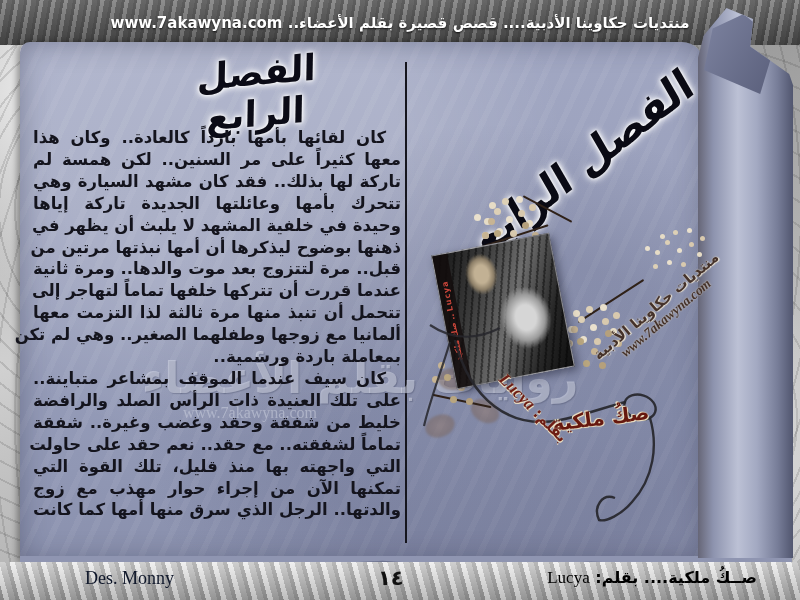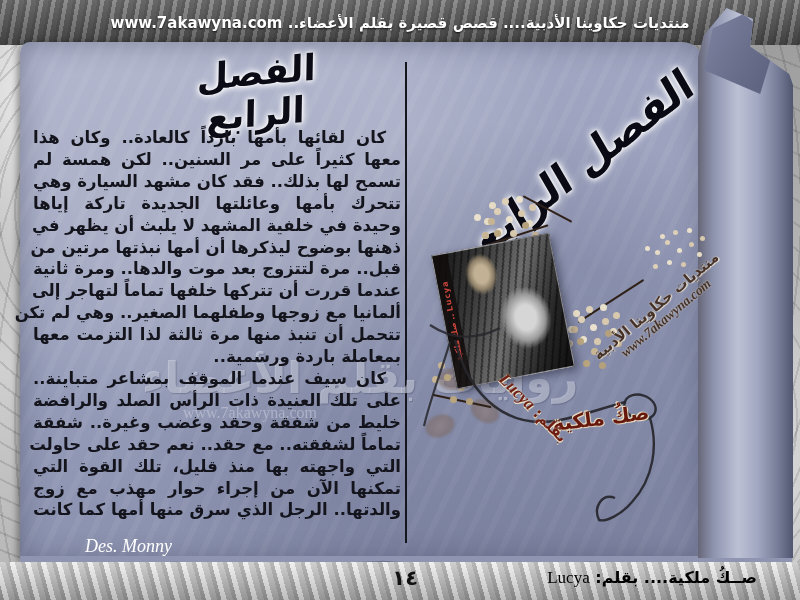--- a/index.html
+++ b/index.html
@@ -116,23 +116,23 @@
     direction:rtl;text-align:center;color:#6e1d14;white-space:nowrap;
     text-shadow:0 0 2px #e8dcc0,1px 1px 0 #e8dcc0;}
   .byline-rot .ar{font-size:15px;font-weight:bold;}
   .byline-rot .en{font-family:"Liberation Serif",serif;font-style:italic;font-weight:bold;font-size:17px;}
 
   
   .bottom-bar{position:absolute;left:0;top:562px;width:800px;height:38px;
     background:
       repeating-linear-gradient(75deg, rgba(0,0,0,.22) 0 4px, rgba(255,255,255,.25) 4px 9px, rgba(0,0,0,.12) 9px 15px),
       linear-gradient(#ececec,#a8a8a8);}
-  .designer{position:absolute;left:85px;top:536px;font-family:"Liberation Serif",serif;
-    font-style:italic;font-size:18px;color:#ffffff;}
-  .page-num{position:absolute;left:378px;top:566px;width:40px;text-align:right;
+  .designer{position:absolute;left:85px;top:568px;font-family:"Liberation Serif",serif;
+    font-size:18px;color:#0f172a;}
+  .page-num{position:absolute;left:378px;top:566px;width:40px;text-align:left;
     font-size:21px;font-weight:bold;color:#111;}
   .credit{position:absolute;right:43px;top:568px;direction:rtl;color:#000000;
     font-size:16px;font-weight:bold;white-space:nowrap;}
   .credit .author-en{font-family:"Liberation Serif",serif;font-weight:normal;font-size:17px;}
 </style>
 </head>
 <body>
 
 <div class="stage">
   <div class="bg-art"></div>
@@ -149,28 +149,28 @@
 
   <div class="chapter-title">الفصل الرابع</div>
   <div class="divider"></div>
 
   <div class="wm-title">روايات بقلم الأعضاء</div>
   <div class="wm-url">www.7akawyna.com</div>
 
   <div class="body-col">
     <div class="bline indent">كان لقائها بأمها بارداً كالعادة.. وكان هذا</div>
     <div class="bline">معها كثيراً على مر السنين.. لكن همسة لم</div>
-    <div class="bline">تسمح لها بذلك.. فقد كان مشهد السيارة وهي</div>
+    <div class="bline">تاركة لها بذلك.. فقد كان مشهد السيارة وهي</div>
     <div class="bline">تتحرك بأمها وعائلتها الجديدة تاركة إياها</div>
     <div class="bline">وحيدة في خلفية المشهد لا يلبث أن يظهر في</div>
     <div class="bline">ذهنها بوضوح ليذكرها أن أمها نبذتها مرتين من</div>
     <div class="bline">قبل.. مرة لتتزوج بعد موت والدها.. ومرة ثانية</div>
     <div class="bline">عندما قررت أن تتركها خلفها تماماً لتهاجر إلى</div>
+    <div class="bline">تتحمل أن تنبذ منها مرة ثالثة لذا التزمت معها</div>
     <div class="bline">ألمانيا مع زوجها وطفلهما الصغير.. وهي لم تكن</div>
-    <div class="bline">تتحمل أن تنبذ منها مرة ثالثة لذا التزمت معها</div>
     <div class="bline short">بمعاملة باردة ورسمية..</div>
     <div class="bline indent">كان سيف عندما الموقف بمشاعر متباينة..</div>
     <div class="bline">على تلك العنيدة ذات الرأس الصلد والرافضة</div>
     <div class="bline">خليط من شفقة وحقد وغضب وغيرة.. شفقة</div>
     <div class="bline">تماماً لشفقته.. مع حقد.. نعم حقد على حاولت</div>
     <div class="bline">التي واجهته بها منذ قليل، تلك القوة التي</div>
     <div class="bline">تمكنها الآن من إجراء حوار مهذب مع زوج</div>
     <div class="bline">والدتها.. الرجل الذي سرق منها أمها كما كانت</div>
   </div>
 

